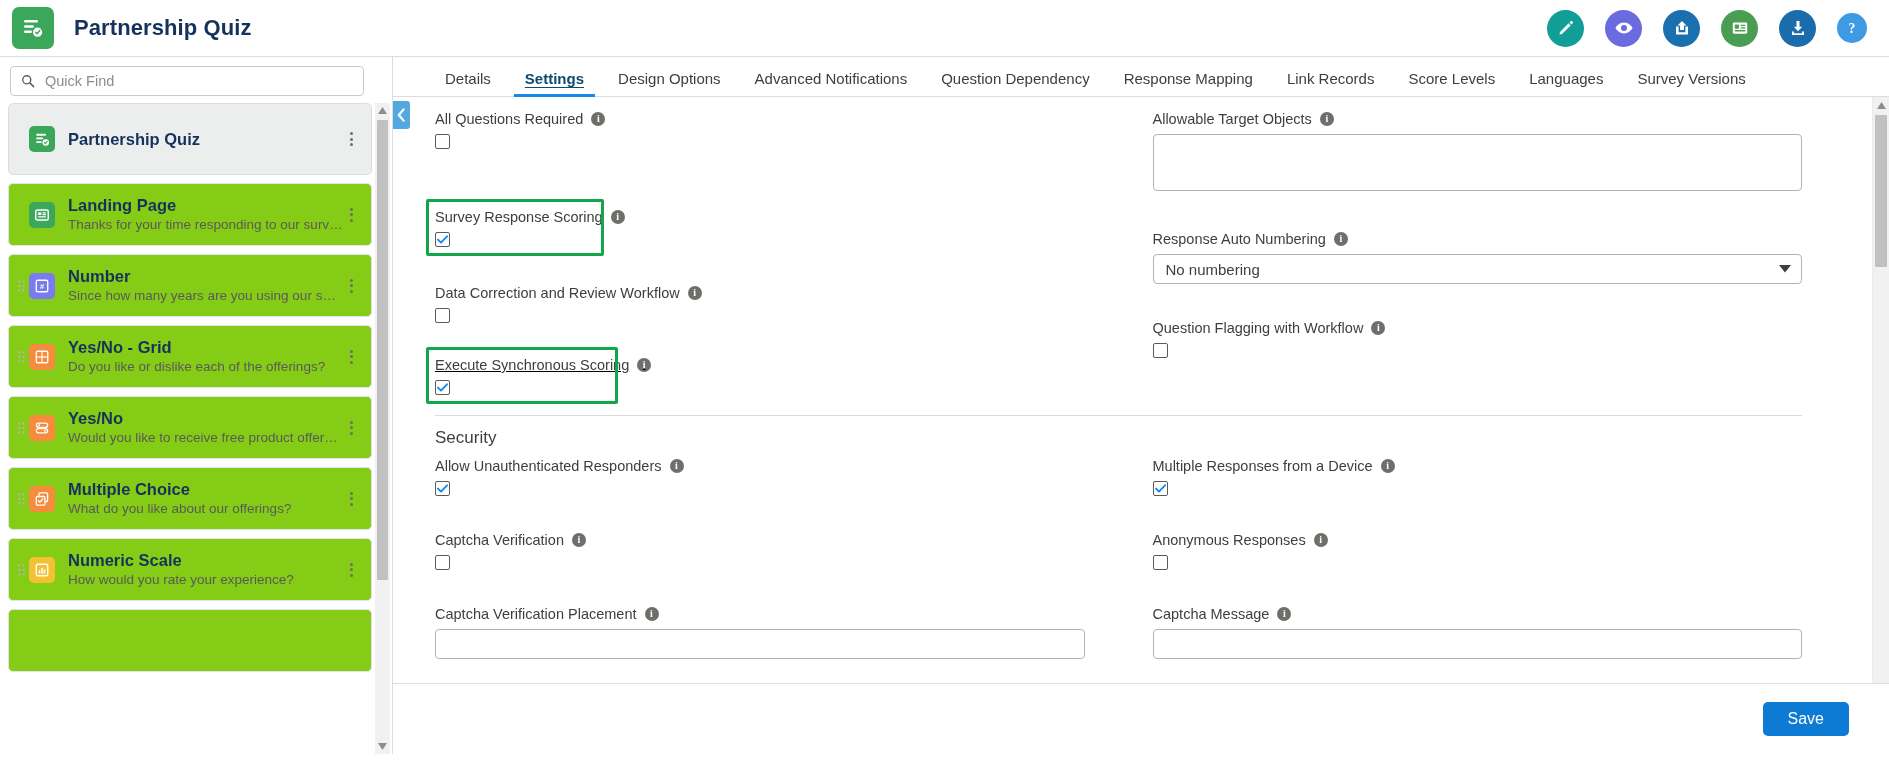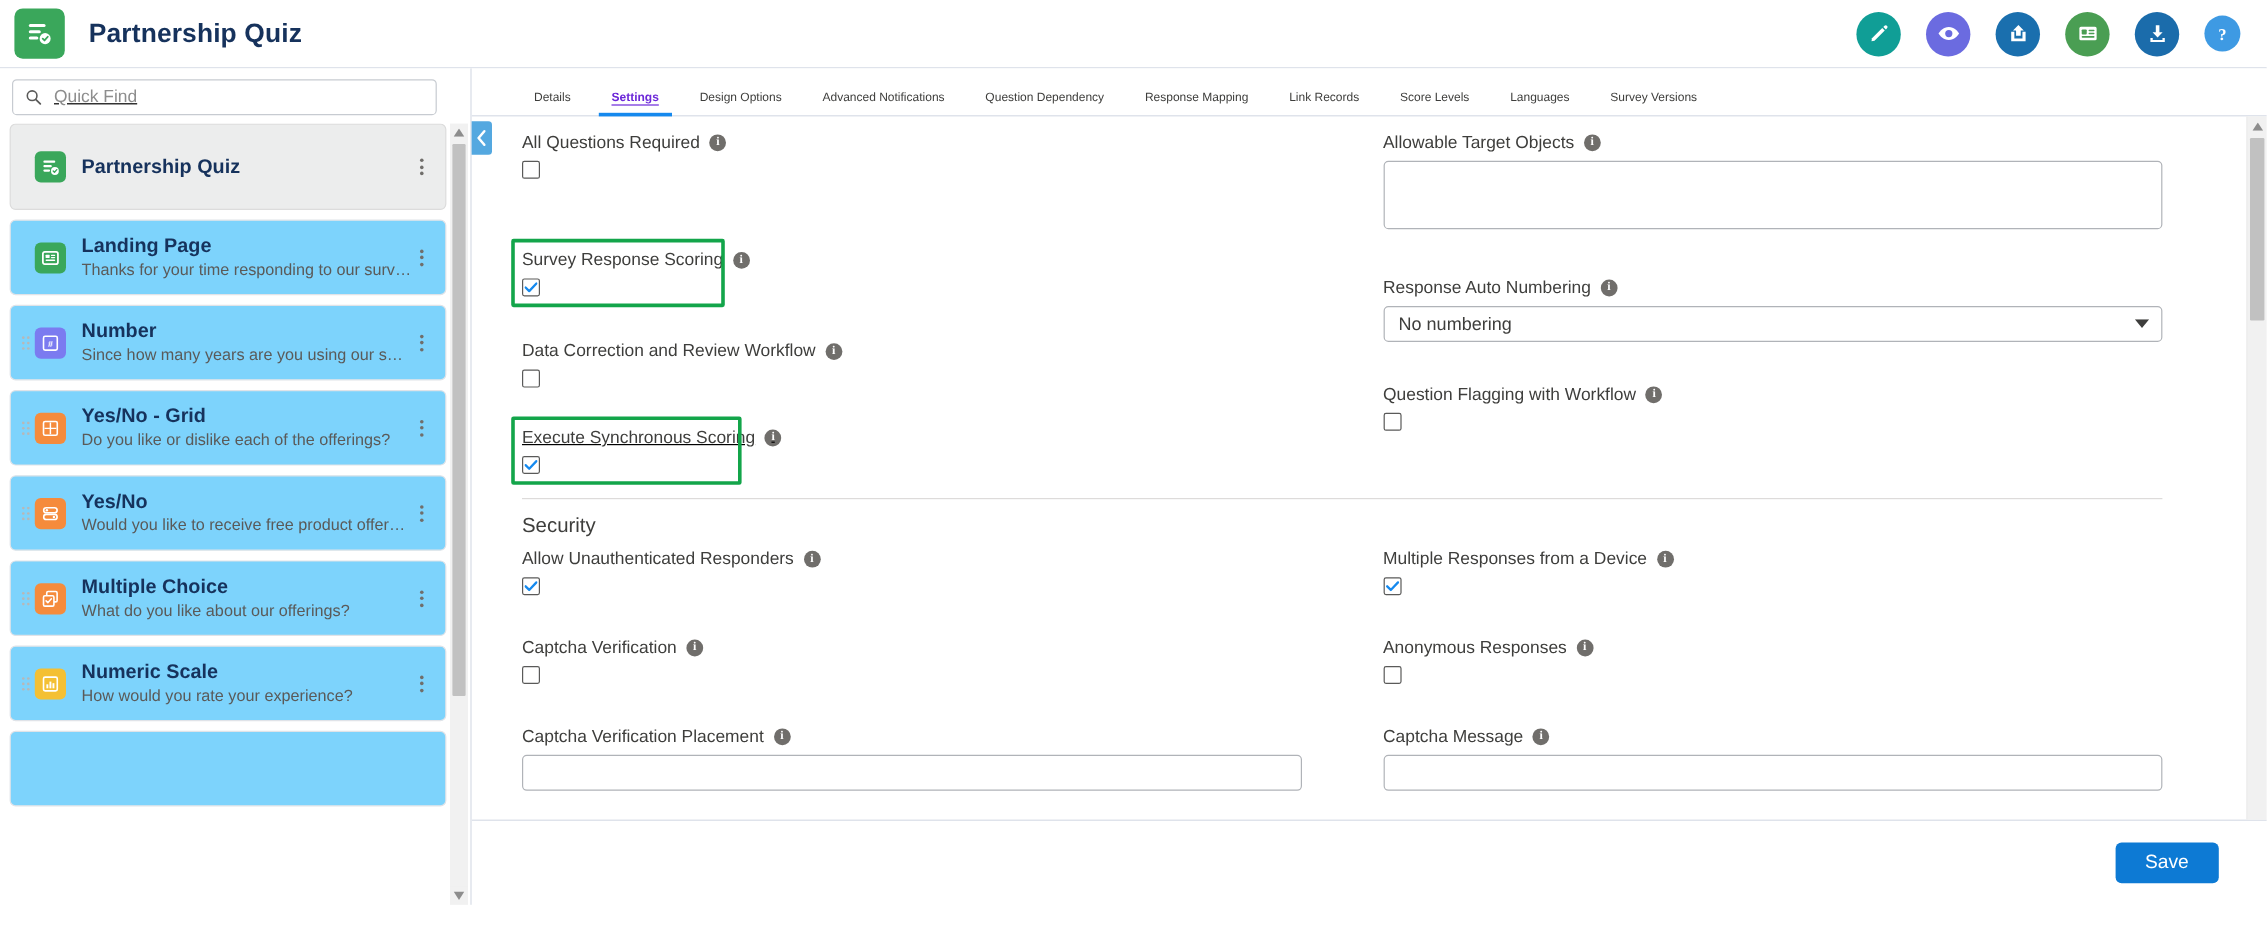--- a/index.html
+++ b/index.html
@@ -83,21 +83,21 @@
   .sb-spacer { flex: 1 1 auto; }
   .add-btn {
     width: 26px; height: 26px;
     background: #b4b1b1;
     border-radius: 4px;
     display: flex; align-items: center; justify-content: center;
     cursor: pointer;
   }
   .add-btn svg { display: block; }
 
-  .quickfind-wrap { padding: 9px 28px 7px 10px; text-decoration: underline; }
+  .quickfind-wrap { padding: 9px 28px 7px 10px; }
   .quickfind {
     height: 30px;
     border: 1px solid #c7cbd1;
     border-radius: 4px;
     display: flex; align-items: center;
     padding: 0 10px;
     background: #fff;
   }
   .quickfind svg { flex: 0 0 auto; margin-right: 8px; }
   .quickfind input {
@@ -112,21 +112,21 @@
 
   .sidebar-list {
     flex: 1 1 auto;
     overflow: hidden;
     position: relative;
     padding: 0 20px 0 8px;
   }
   .list-card {
     border: 1px solid #e0e3e8;
     border-radius: 5px;
-    background: #7dd3fc;
+    background: #84cc16;
     margin-bottom: 8px;
     display: flex;
     align-items: center;
     padding: 9px 8px 9px 6px;
     min-height: 63px;
     position: relative;
   }
   .list-card.first { min-height: 72px; }
   .list-card.selected {
     background: #eceded;
@@ -219,29 +219,29 @@
   .tabs {
     height: 40px;
     min-height: 40px;
     display: flex;
     align-items: flex-end;
     padding-left: 35px;
     border-bottom: 1px solid #d8dde6;
     gap: 0px;
   }
   .tab {
-    font-size: 10px;
+    font-size: 15px;
     color: #3e3e3c;
     padding: 0 17px 9px 17px;
     cursor: pointer;
     position: relative;
     white-space: nowrap;
   }
   .tab.active {
-    color: #6d28d9;
+    color: #0c4a6e;
     font-weight: bold;
     text-decoration: underline;
     text-underline-offset: 3px;
   }
   .tab.active::after {
     content: "";
     position: absolute;
     left: 6px; right: 6px; bottom: -1px;
     height: 3px;
     background: #1589ee;

